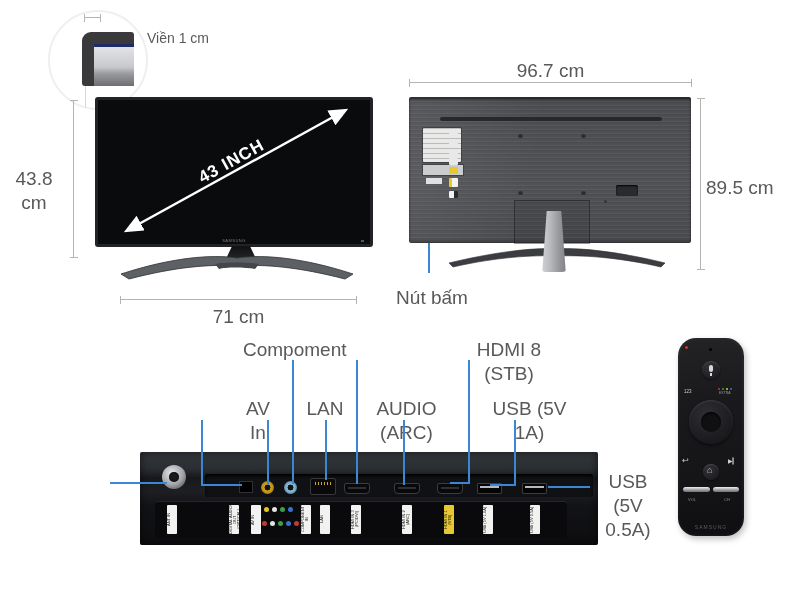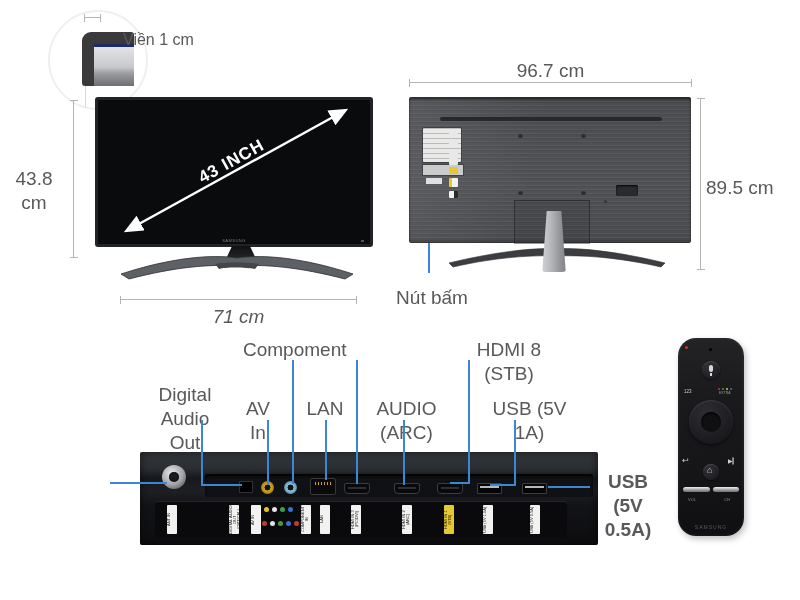--- a/index.html
+++ b/index.html
@@ -82,21 +82,21 @@
 </head>
 <body>
 
 <div id="stage">
 
   <div class="zoom-circle"></div>
   <div class="measure-h" style="left:84px;top:17px;width:17px;"></div>
   <div class="corner"></div>
   <div class="corner-screen"></div>
   <div class="abs" style="left:85px;top:86px;width:1px;height:22px;background:#d8d8d8;"></div>
-  <div class="lbl" style="left:123px;top:30px;font-size:16px;">Viền 1 cm</div>
+  <div class="lbl" style="left:147px;top:30px;font-size:14px;">Viền 1 cm</div>
 
   <div class="measure-v" style="left:73px;top:100px;height:158px;"></div>
   <div class="lbl" style="left:2px;top:167px;width:64px;">43.8 cm</div>
 
   <div class="tv-front">
     <svg width="272" height="144" viewBox="0 0 272 144" style="position:absolute;left:0;top:0;">
       <defs>
         <marker id="ah" markerWidth="9" markerHeight="8" refX="6" refY="3.5" orient="auto-start-reverse">
           <path d="M0,0 L8,3.5 L0,7 Z" fill="#ffffff"></path>
         </marker>
@@ -106,21 +106,21 @@
     </svg>
     <div class="tv-front-logo">SAMSUNG</div>
     <div class="abs" style="right:6px;bottom:2px;width:3px;height:2px;background:#55564f;"></div>
   </div>
   <div class="tv-neck-front"></div>
   <svg class="abs" style="left:115px;top:252px;" width="245" height="32" viewBox="0 0 245 32">
     <path d="M122,6 C95,2 55,6 6,22 L14,27 C60,15 95,12 122,14 C149,12 184,15 230,27 L238,22 C189,6 149,2 122,6 Z" fill="#5d6165" stroke="#2f3236" stroke-width="0.8"></path>
     <path d="M100,12 C110,10 134,10 144,12 L140,17 C130,15 110,15 104,17 Z" fill="#43464a"></path>
   </svg>
   <div class="measure-h" style="left:120px;top:299px;width:237px;"></div>
-  <div class="lbl" style="left:120px;top:305px;width:237px;font-style:italic;">71 cm</div>
+  <div class="lbl" style="left:120px;top:305px;width:237px;">71 cm</div>
 
   <div class="lbl" style="left:409px;top:59px;width:283px;">96.7 cm</div>
   <div class="measure-h" style="left:409px;top:82px;width:283px;"></div>
 
   <div class="tv-back"></div>
   <div class="vent"></div>
   <div class="sticker"></div>
   <div class="sticker2"></div>
   <div class="sticker3"></div>
   <div class="plabel" style="left:449px;top:131px;"></div>
@@ -144,30 +144,26 @@
 
   <div class="measure-v" style="left:700px;top:98px;height:172px;"></div>
   <div class="lbl" style="left:706px;top:176px;width:70px;text-align:left;">89.5 cm</div>
 
   <div class="cline-v" style="left:428px;top:243px;height:30px;"></div>
   <div class="lbl" style="left:387px;top:286px;width:90px;">Nút bấm</div>
 
   <div class="lbl" style="left:243px;top:338px;width:90px;">Compoment</div>
   <div class="lbl" style="left:458px;top:338px;width:102px;">HDMI 8 (STB)</div>
 
-  <div class="lbl" style="left:138px;top:383px;width:94px;">
-    <span>Digital Audio</span><br>
-    <span>Out (Optical)</span>
-  </div>
   <div class="lbl" style="left:236px;top:397px;width:44px;">AV In</div>
   <div class="lbl" style="left:303px;top:397px;width:44px;">LAN</div>
   <div class="lbl" style="left:364px;top:397px;width:85px;">AUDIO (ARC)</div>
   <div class="lbl" style="left:487px;top:397px;width:85px;">USB (5V 1A)</div>
 
-  <div class="lbl" style="left:592px;top:470px;width:72px;font-weight:bold;">
+  <div class="lbl" style="left:592px;top:470px;width:72px;">
     <span>USB</span><br>
     <span>(5V 0.5A)</span>
   </div>
 
   <div class="cline-v" style="left:292px;top:360px;height:124px;"></div>
   <div class="cline-v" style="left:356px;top:360px;height:124px;"></div>
   <div class="cline-v" style="left:468px;top:360px;height:124px;"></div>
   <div class="cline-h" style="left:450px;top:482px;width:19px;"></div>
   <div class="cline-v" style="left:201px;top:420px;height:66px;"></div>
   <div class="cline-h" style="left:201px;top:484px;width:41px;"></div>

